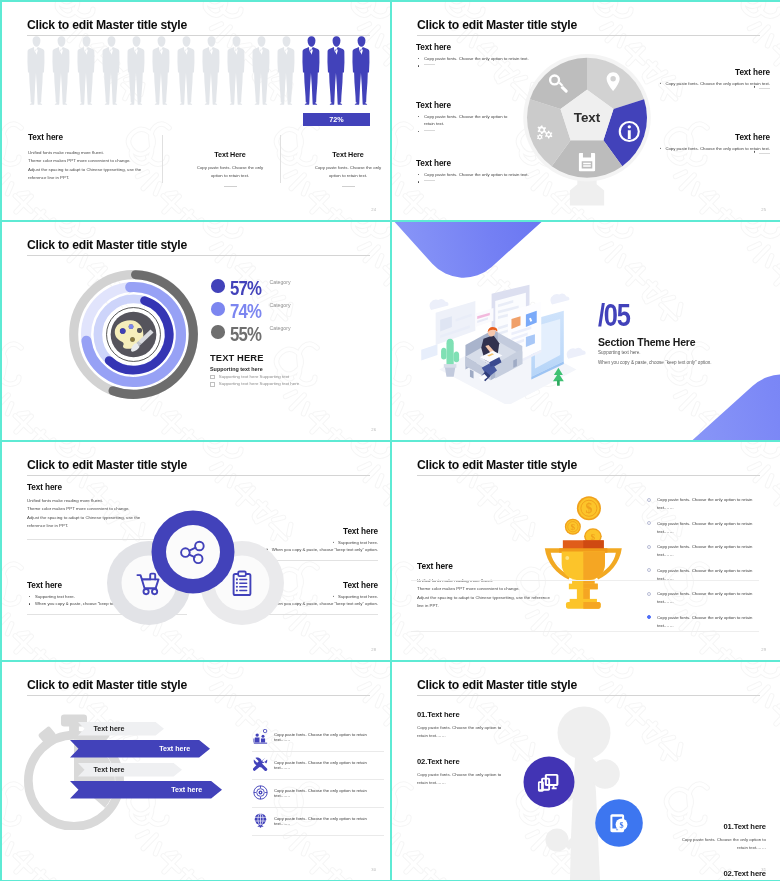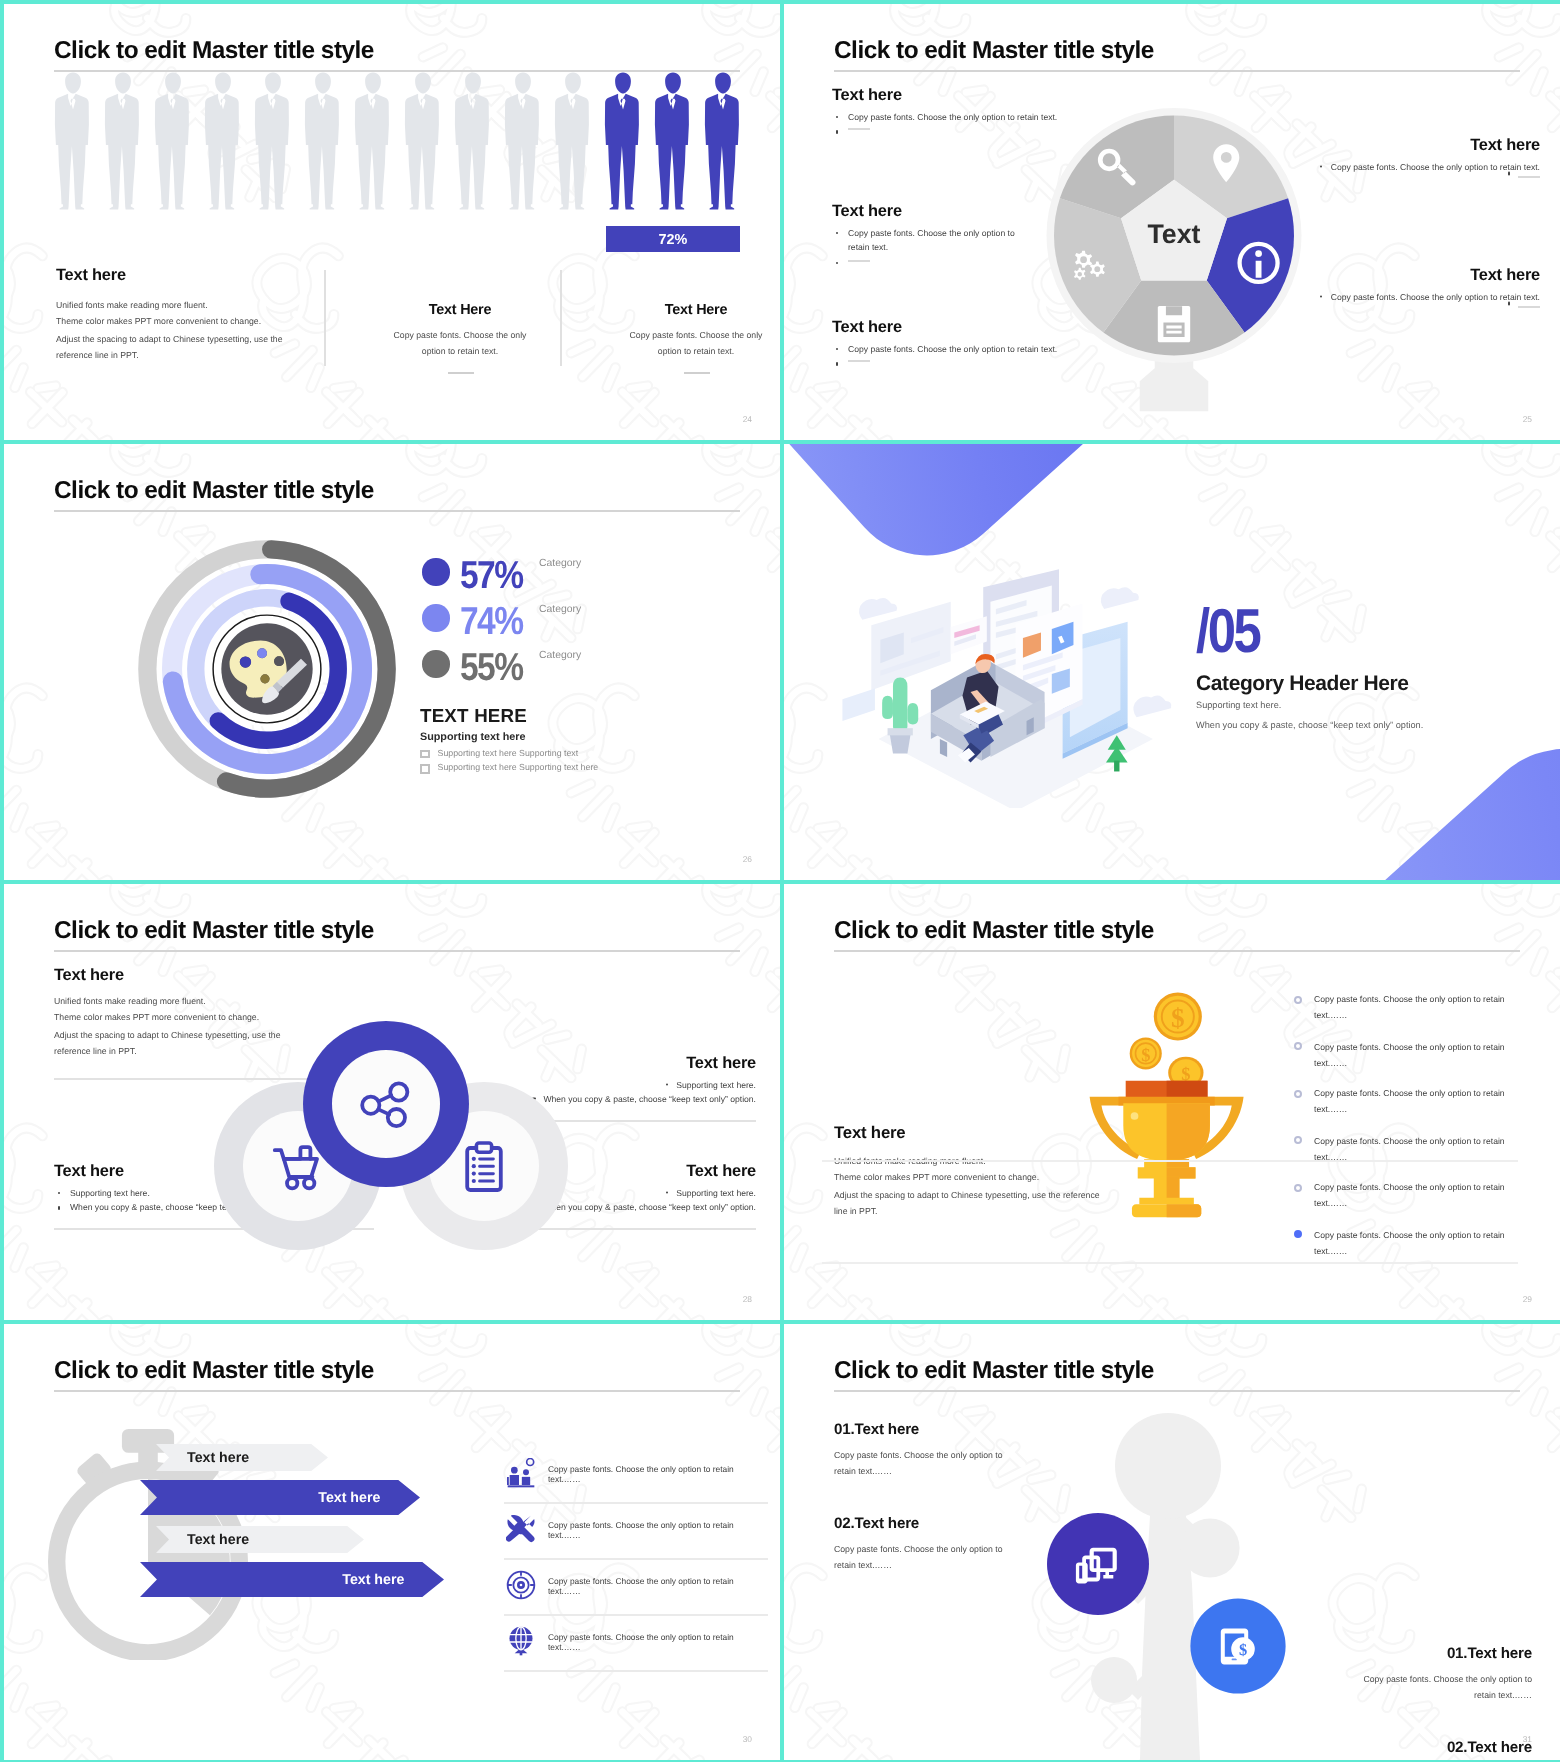--- a/index.html
+++ b/index.html
@@ -756,21 +756,21 @@
         <path fill="#d7dde9" d="M33 104 L47 104 L47 108 L33 108 Z"></path>
       </g>
 
       <g>
         <path fill="#3fc173" d="M160 108 l5 8 h-10z"></path>
         <path fill="#3fc173" d="M160 114 l6 9 h-12z"></path>
         <path fill="#2da85e" d="M158.5 122 h3 v6 h-3z"></path>
       </g>
     </svg>
     <div class="s4num">/05</div>
-    <div class="s4head">Category Header Here</div>
+    <div class="s4head">Section Theme Here</div>
     <div class="s4l1">Supporting text here.</div>
     <div class="s4l2">When you copy &amp; paste, choose “keep text only” option.</div>
   </div>
   <div class="slide s5">
       <svg class="wm" viewBox="0 0 388 218">
         <g transform="translate(-144,-188) rotate(44) scale(.78)">
           <use href="#wm-glyphs"></use>
         </g>
         <g transform="translate(4,-188) rotate(44) scale(.78)">
           <use href="#wm-glyphs"></use>

